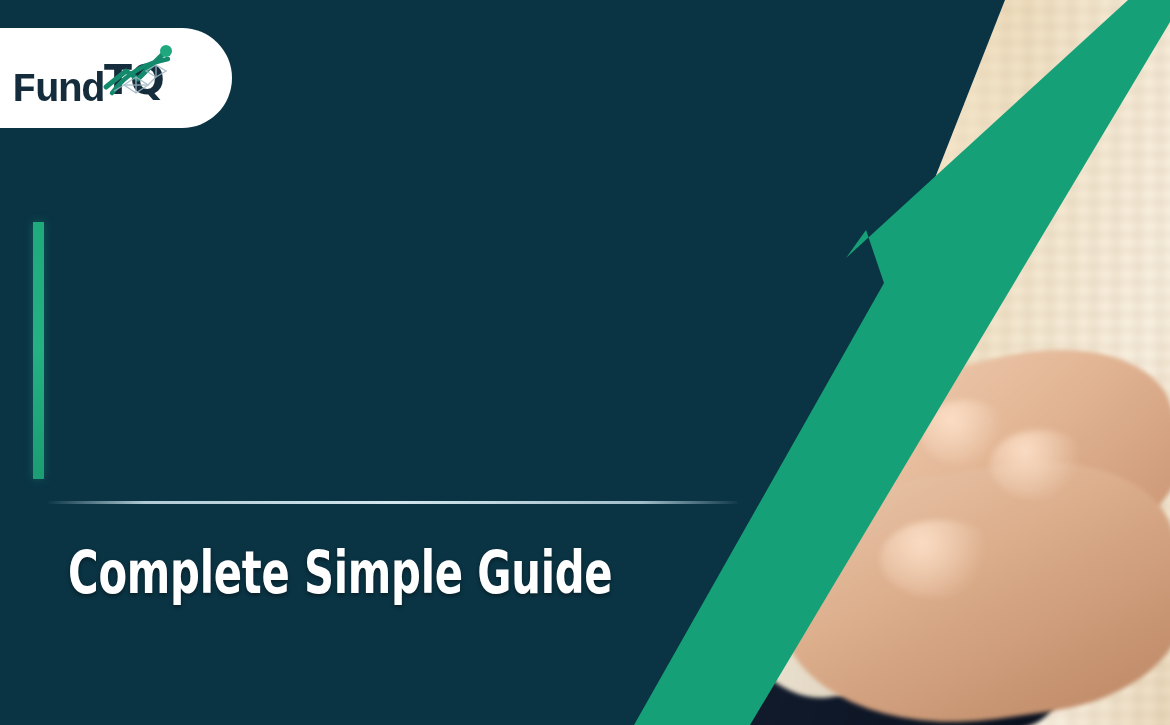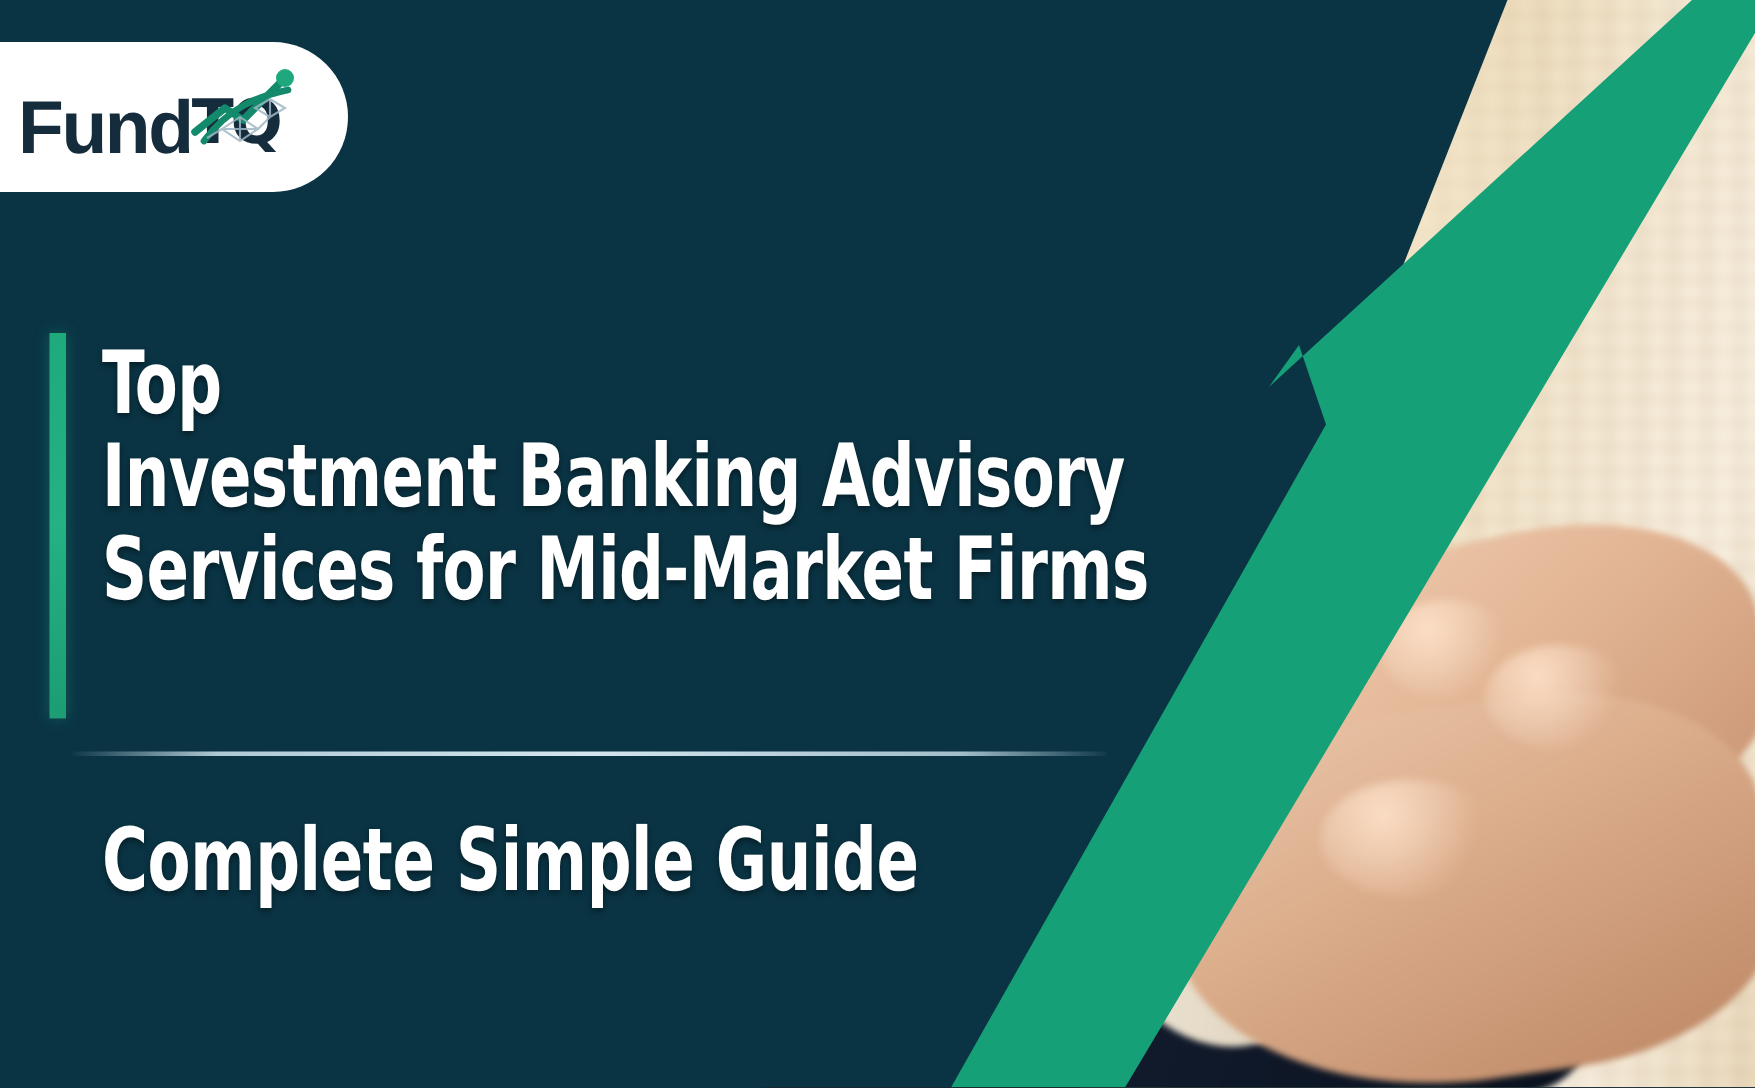--- a/index.html
+++ b/index.html
@@ -191,23 +191,23 @@
     align-items: center;
     padding-left: 52px;
   }
   .logo-mark {
     position: relative;
     display: flex;
     align-items: baseline;
     line-height: 1;
   }
   .logo-fund {
-    font-family: Liberation Sans, sans-serif;
+    font-family: Liberation Mono, monospace;
     font-weight: 700;
-    font-size: 50px;
+    font-size: 41px;
     letter-spacing: -1.6px;
     color: #152c3c;
   }
   .logo-tq-wrap {
     position: relative;
     display: inline-block;
     width: 78px;
     height: 56px;
   }
   .logo-tq {
@@ -330,23 +330,18 @@
             <path d="M12 50 L22 44"></path>
             <path d="M46 44 L54 36"></path>
           </g>
         </svg>
       </span>
     </div>
   </div>
 
   <div class="accent-bar"></div>
 
-  <div class="headline">
-    <div class="line">Top</div>
-    <div class="line">Investment Banking Advisory</div>
-    <div class="line">Services for Mid-Market Firms</div>
-  </div>
 
   <div class="divider"></div>
 
   <div class="subtitle">Complete Simple Guide</div>
 
 </div>
 
 </body></html>

